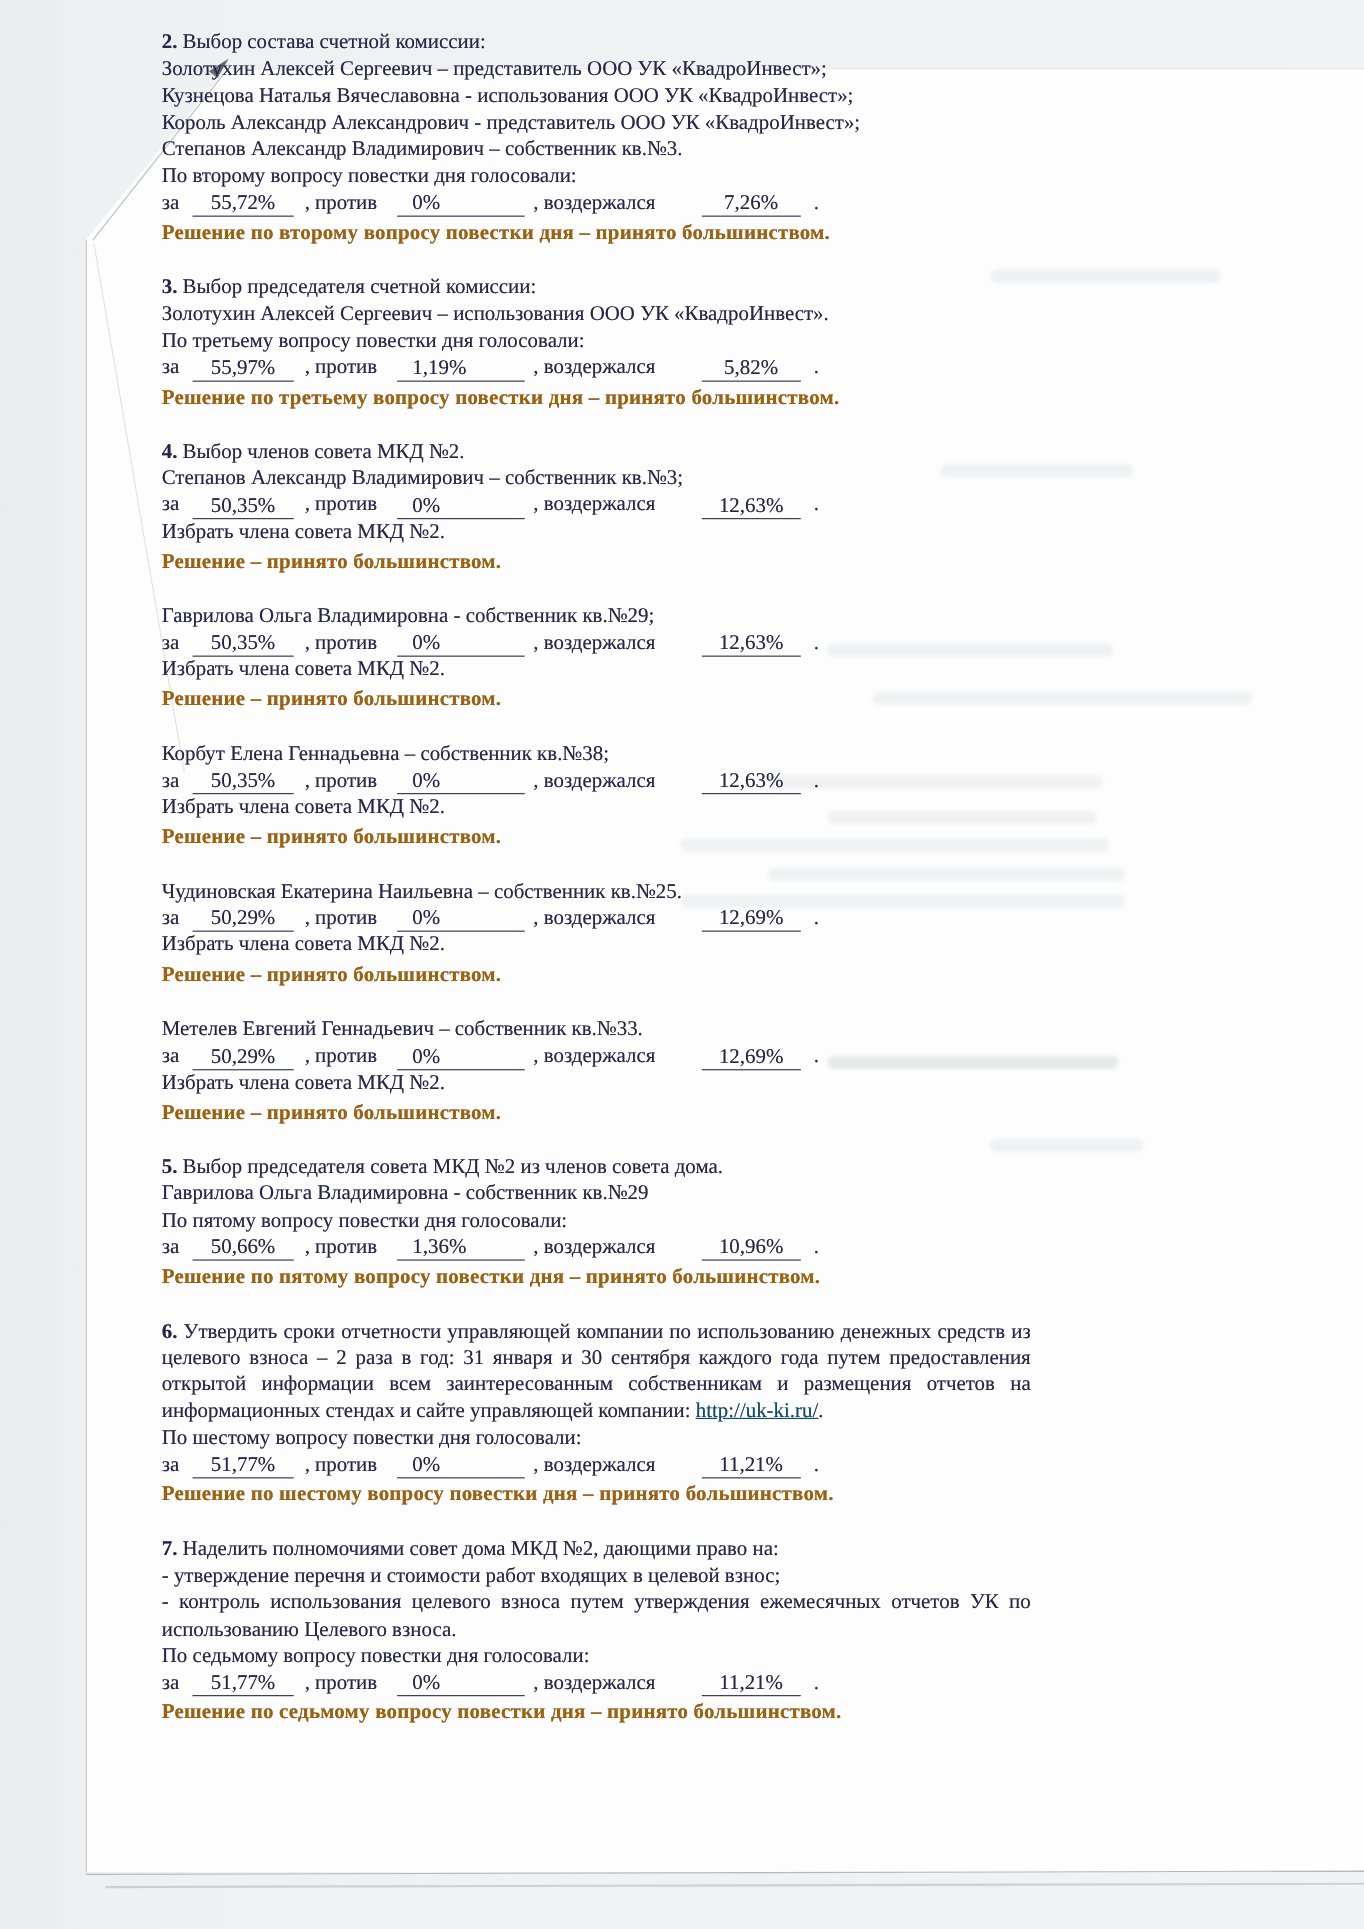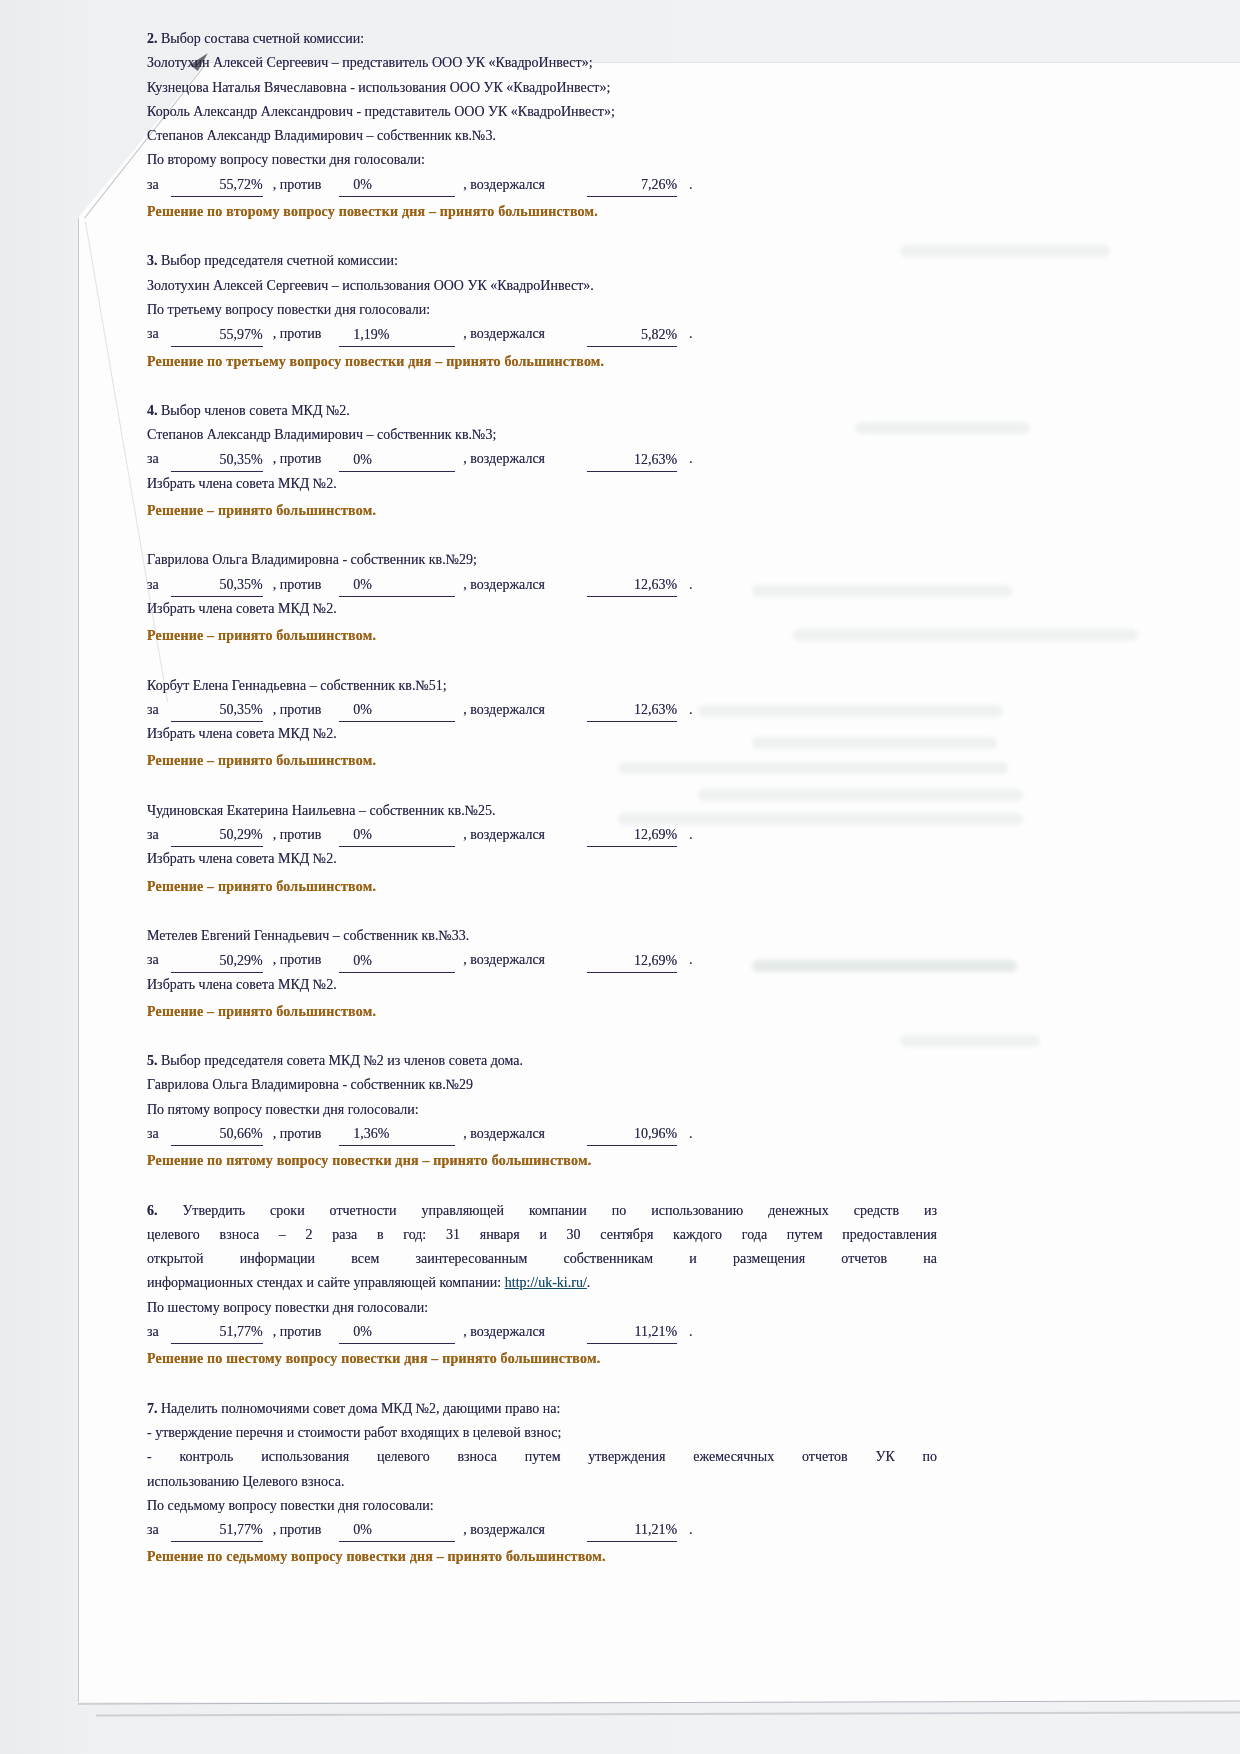--- a/index.html
+++ b/index.html
@@ -27,32 +27,32 @@
     position:absolute;left:195px;top:50px;width:0;height:0;
     border-left:7px solid transparent;border-right:3px solid transparent;
     border-bottom:20px solid #46464e;transform:rotate(38deg);opacity:.8;
   }
   
   .ghost{position:absolute;height:12px;border-radius:6px;background:#86a094;
     opacity:.12;filter:blur(2px);}
   
   .content{
     position:absolute;left:147px;top:27px;width:790px;
-    color:#26264a;font-size:14px;
+    color:#26264a;font-size:19px;
     text-shadow:0 0 .5px rgba(38,38,74,.55);
   }
   .doc-section{margin-bottom:25px;}
   .line{line-height:24.3px;min-height:24.3px;white-space:nowrap;}
   .line.justify{white-space:normal;text-align:justify;text-align-last:justify;}
   .num{font-weight:bold;}
   .decision{font-weight:bold;color:#a16207;margin-top:3px;letter-spacing:.2px;}
   .vlabel{display:inline-block;}
   .ucell{
     display:inline-block;border-bottom:1.6px solid #2a2a4e;
-    text-align:right;vertical-align:bottom;line-height:23px;
+    text-align:center;vertical-align:bottom;line-height:23px;
   }
   .ucell.za{width:92px;margin-left:12px;margin-right:10px;}
   .ucell.protiv{width:116px;margin-left:18px;margin-right:8px;text-align:left;padding-left:14px;box-sizing:border-box;}
   .ucell.vozd{width:90px;margin-left:42px;margin-right:12px;}
   a.doclink{color:#0c4a6e;text-decoration:underline;}
 </style>
 </head>
 <body>
 
 <div class="page"></div>
@@ -101,21 +101,21 @@
       <div class="line">Избрать члена совета МКД №2.</div>
       <div class="line decision">Решение – принято большинством.</div>
     </section>
     <section class="doc-section">
       <div class="line">Гаврилова Ольга Владимировна - собственник кв.№29;</div>
       <div class="line vote"><span class="vlabel">за</span><span class="ucell za">50,35%</span><span class="vlabel">, против</span><span class="ucell protiv">0%</span><span class="vlabel">, воздержался</span><span class="ucell vozd">12,63%</span><span class="vlabel">.</span></div>
       <div class="line">Избрать члена совета МКД №2.</div>
       <div class="line decision">Решение – принято большинством.</div>
     </section>
     <section class="doc-section">
-      <div class="line">Корбут Елена Геннадьевна – собственник кв.№51;</div>
+      <div class="line">Корбут Елена Геннадьевна – собственник кв.№38;</div>
       <div class="line vote"><span class="vlabel">за</span><span class="ucell za">50,35%</span><span class="vlabel">, против</span><span class="ucell protiv">0%</span><span class="vlabel">, воздержался</span><span class="ucell vozd">12,63%</span><span class="vlabel">.</span></div>
       <div class="line">Избрать члена совета МКД №2.</div>
       <div class="line decision">Решение – принято большинством.</div>
     </section>
     <section class="doc-section">
       <div class="line">Чудиновская Екатерина Наильевна – собственник кв.№25.</div>
       <div class="line vote"><span class="vlabel">за</span><span class="ucell za">50,29%</span><span class="vlabel">, против</span><span class="ucell protiv">0%</span><span class="vlabel">, воздержался</span><span class="ucell vozd">12,69%</span><span class="vlabel">.</span></div>
       <div class="line">Избрать члена совета МКД №2.</div>
       <div class="line decision">Решение – принято большинством.</div>
     </section>

